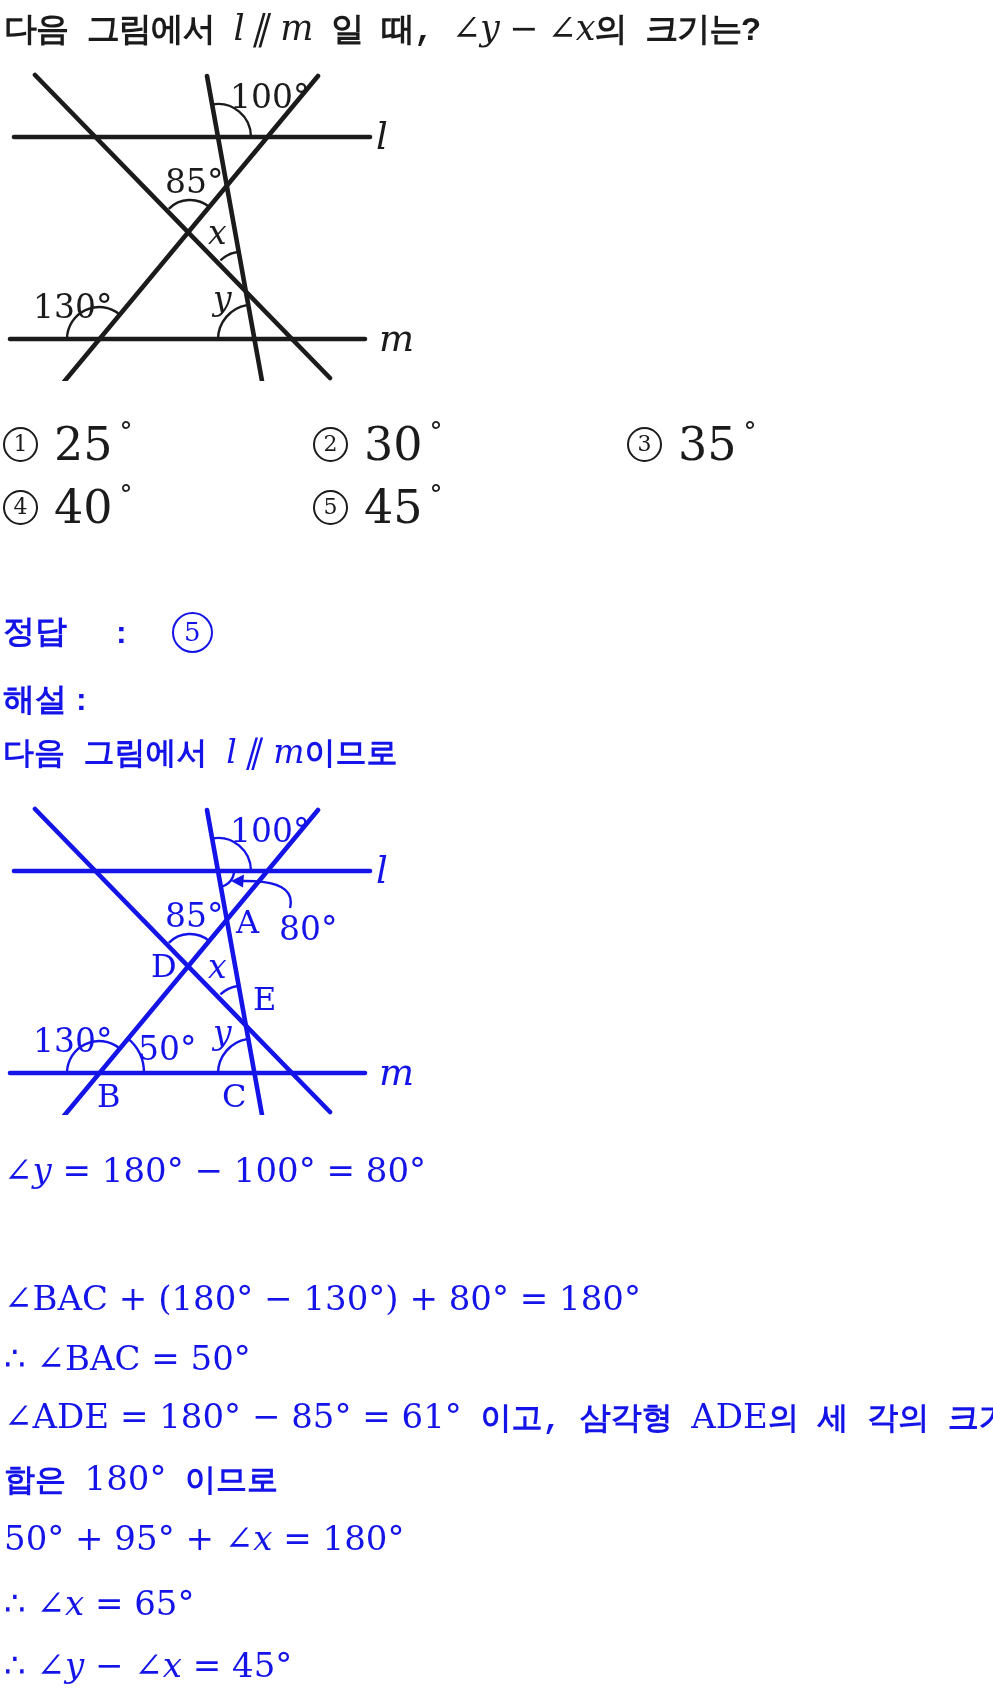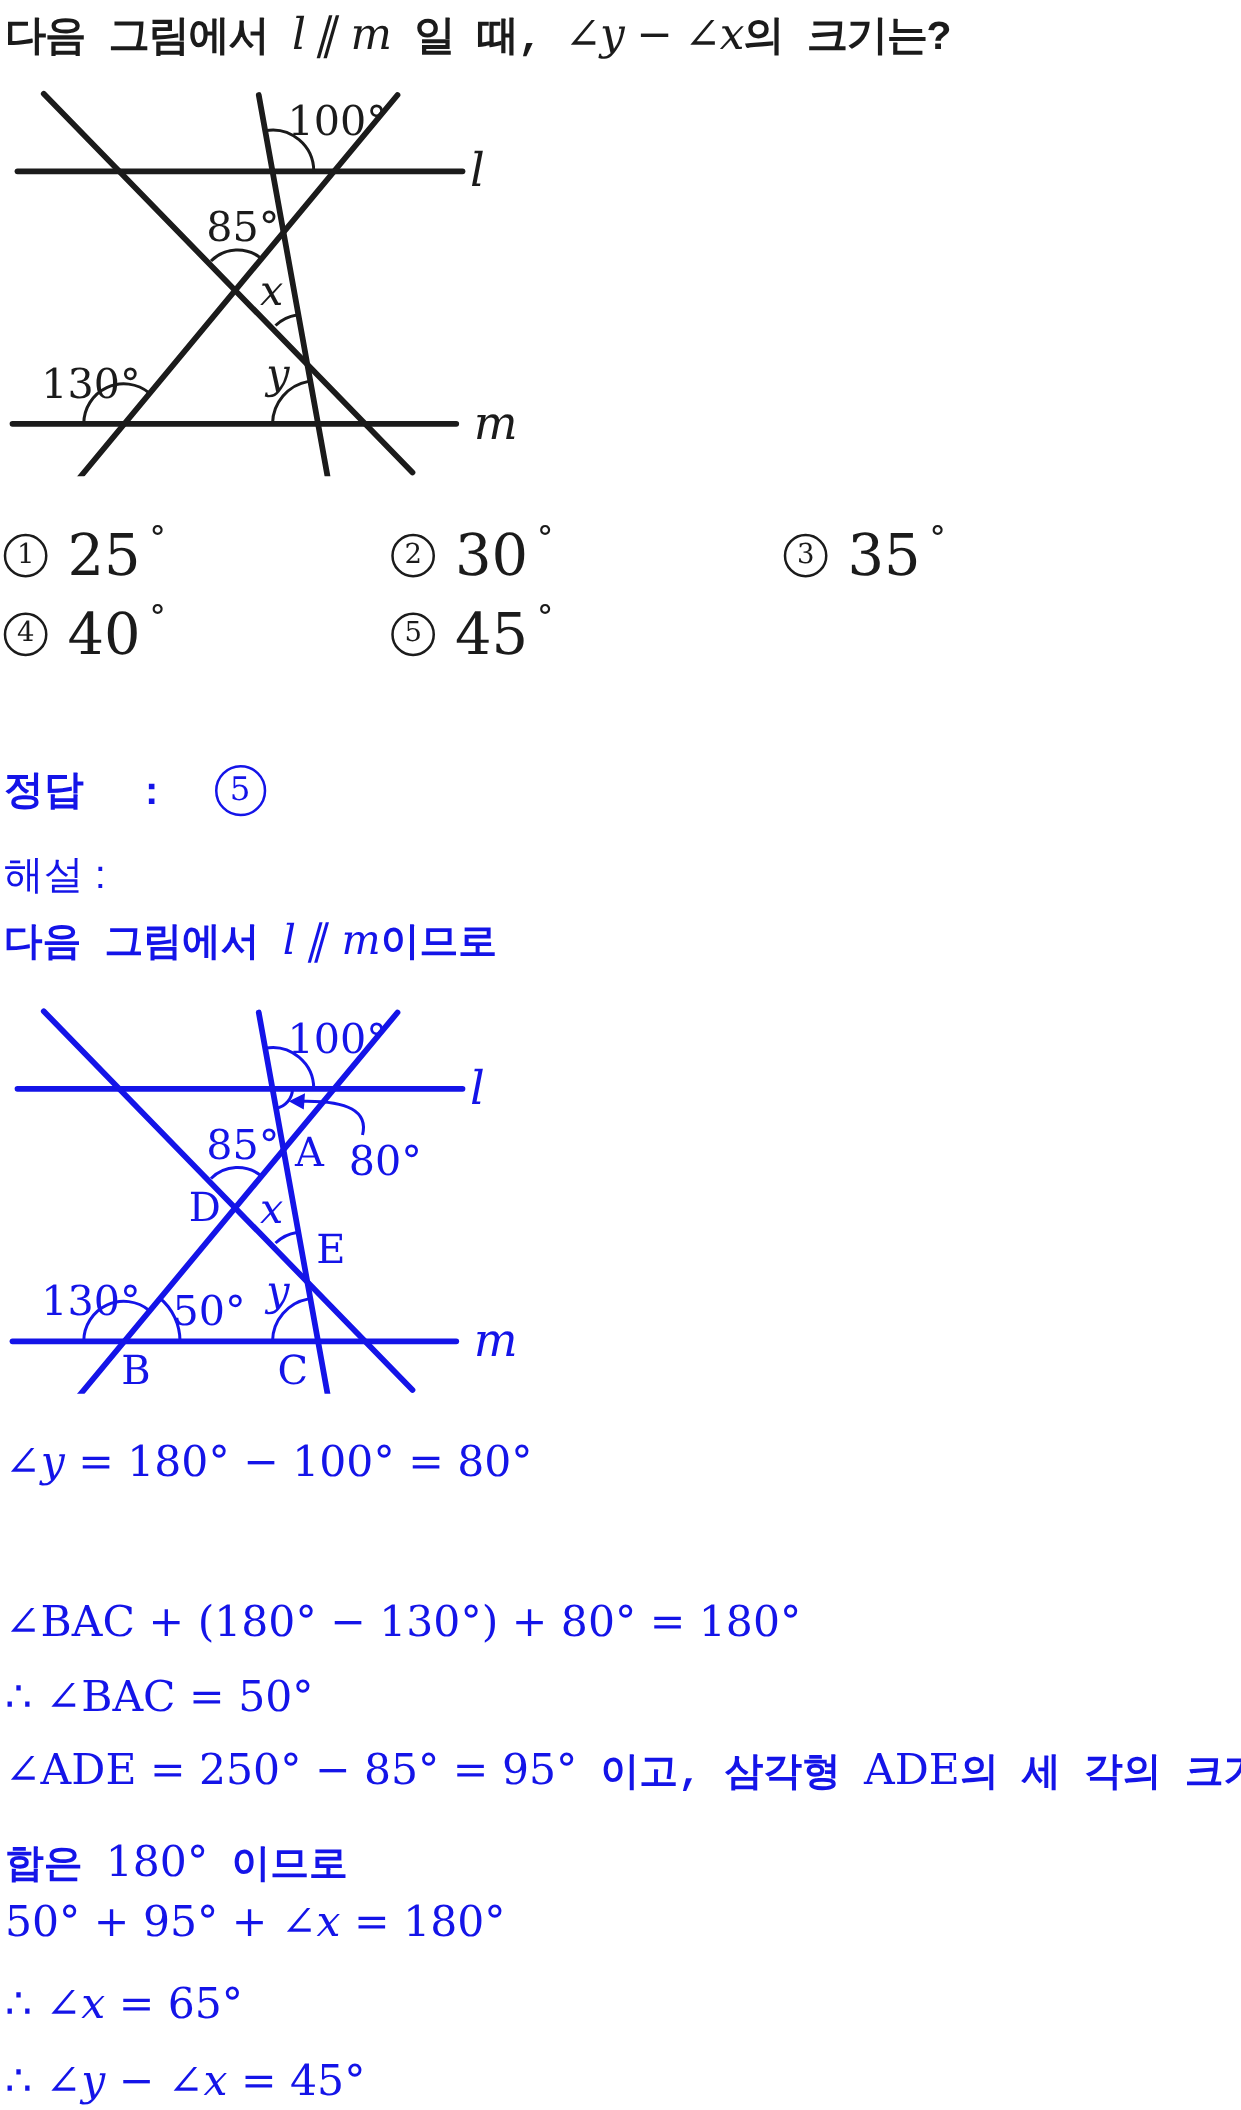--- a/index.html
+++ b/index.html
@@ -32,21 +32,21 @@
   .deg{font-family:"DejaVu Serif",serif;font-size:26px;transform:translateY(-13px);
        display:inline-block;margin-left:7px;}
 
   .blue{color:var(--accent);}
   .answer-line{position:absolute;left:3px;top:610px;display:flex;align-items:center;
       font-size:32px;font-weight:600;white-space:nowrap;gap:31px;}
   .answer-circle{display:inline-flex;align-items:center;justify-content:center;
       width:37px;height:37px;border:2.5px solid var(--accent);border-radius:50%;
       font-family:"DejaVu Serif",serif;font-size:26px;font-weight:400;margin-left:14px;}
   .answer-colon{margin-left:18px;}
-  .expl-label{position:absolute;left:3px;top:678px;font-size:32px;font-weight:400;}
+  .expl-label{position:absolute;left:3px;top:678px;font-size:32px;font-weight:700;}
   .intro-line{position:absolute;left:3px;top:732px;font-size:31px;font-weight:600;
       white-space:nowrap;}
   .intro-line .seg-num,.intro-line .seg-var,.intro-line .seg-par{font-weight:400;font-size:33px;}
 
   .sol-line{position:absolute;left:4px;font-size:31px;font-weight:600;white-space:nowrap;}
   .sol-line .seg-num,.sol-line .seg-var{font-weight:400;font-size:34px;}
 </style>
 </head>
 <body>
 
@@ -152,19 +152,19 @@
         <text x="253" y="230" font-size="32">E</text>
         <text x="376" y="103" font-size="37" font-style="italic">l</text>
         <text x="379" y="305" font-size="37" font-style="italic">m</text>
       </g>
     </svg>
   </div>
 
   <div class="sol-line blue" style="top:1150px;"><span class="seg-num">∠</span><span class="seg-var">y</span><span class="seg-num"> = 180° − 100°  = 80°</span></div>
   <div class="sol-line blue" style="top:1278px;"><span class="seg-num">∠BAC + (180° − 130°) + 80° = 180°</span></div>
   <div class="sol-line blue" style="top:1338px;"><span class="seg-num">∴ ∠BAC = 50°</span></div>
-  <div class="sol-line blue" style="top:1396px;"><span class="seg-num">∠ADE = 250° − 85° = 95°</span><span class="seg-kr"> 이고, 삼각형 </span><span class="seg-num">ADE</span><span class="seg-kr">의 세 각의 크기의</span></div>
-  <div class="sol-line blue" style="top:1458px;margin-top:12px;"><span class="seg-kr">합은 </span><span class="seg-num">180°</span><span class="seg-kr"> 이므로</span></div>
+  <div class="sol-line blue" style="top:1396px;"><span class="seg-num">∠ADE = 180° − 85° = 61°</span><span class="seg-kr"> 이고, 삼각형 </span><span class="seg-num">ADE</span><span class="seg-kr">의 세 각의 크기의</span></div>
+  <div class="sol-line blue" style="top:1458px;"><span class="seg-kr">합은 </span><span class="seg-num">180°</span><span class="seg-kr"> 이므로</span></div>
   <div class="sol-line blue" style="top:1518px;"><span class="seg-num">50° + 95° + ∠</span><span class="seg-var">x</span><span class="seg-num"> = 180°</span></div>
   <div class="sol-line blue" style="top:1583px;"><span class="seg-num">∴ ∠</span><span class="seg-var">x</span><span class="seg-num"> = 65°</span></div>
   <div class="sol-line blue" style="top:1645px;"><span class="seg-num">∴ ∠</span><span class="seg-var">y</span><span class="seg-num"> − ∠</span><span class="seg-var">x</span><span class="seg-num"> = 45°</span></div>
 
 </div>
 
 </body></html>

